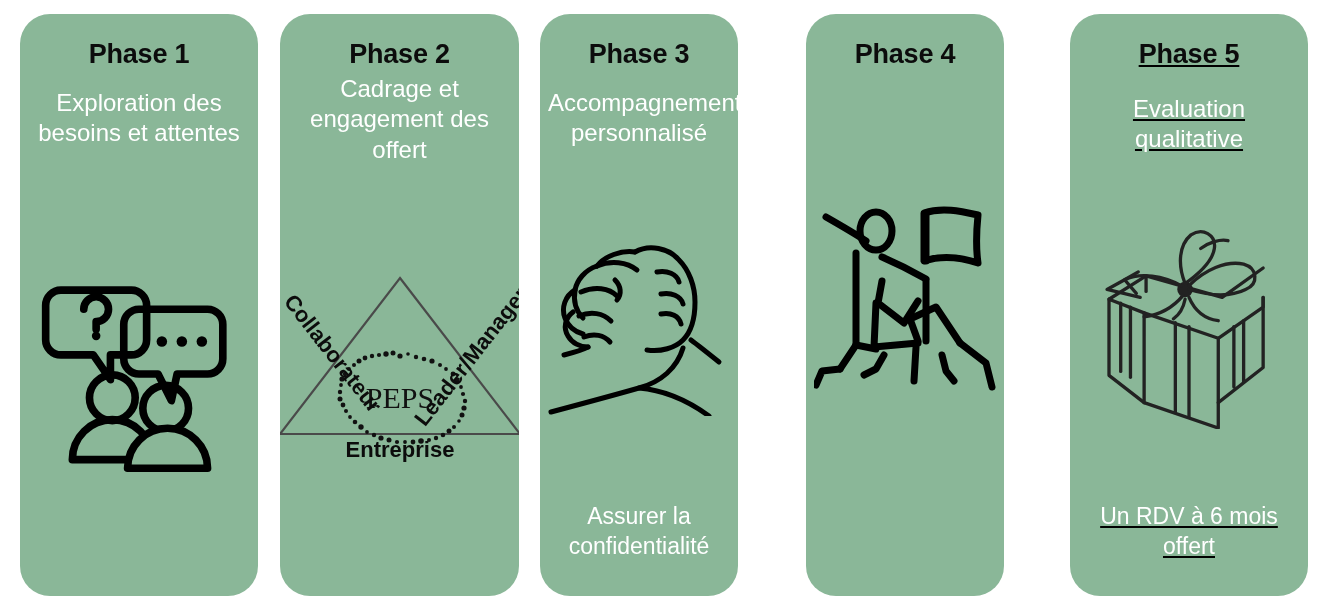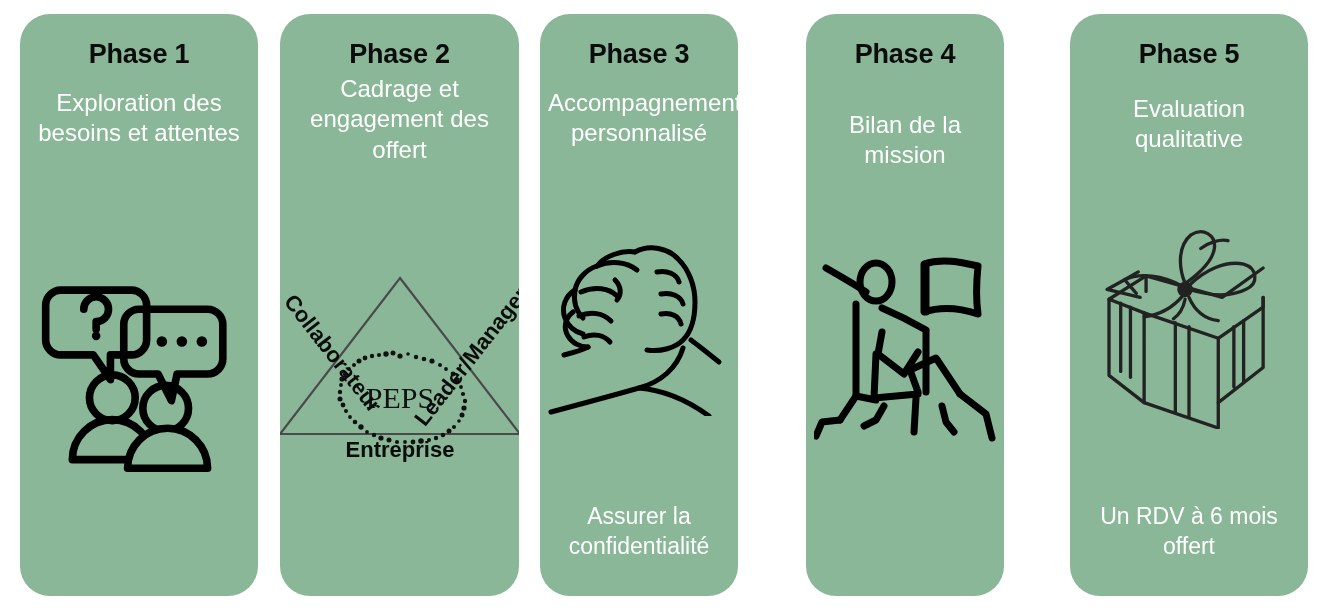--- a/index.html
+++ b/index.html
@@ -67,21 +67,21 @@
     font-weight: 400;
     min-height: 1px;
   }
   .card-footer:empty { margin-bottom: 34px; }
 
   
   #card-1 { left: 20px;   width: 238px; }
   #card-2 { left: 280px;  width: 239px; }
   #card-3 { left: 540px;  width: 198px; }
   #card-4 { left: 806px;  width: 198px; }
-  #card-5 { left: 1070px; width: 238px; }
+  #card-5 { left: 1070px; width: 238px; text-decoration: underline; }
 
   #card-1 .card-subtitle { margin-top: 18px; }
   #card-2 .card-subtitle { margin-top: 4px; }
   #card-3 .card-subtitle { margin-top: 18px; }
   #card-4 .card-subtitle { margin-top: 40px; }
   #card-5 .card-subtitle { margin-top: 24px; }
 
   #card-2 .card-icon { align-items: center; }
   #card-4 .card-footer { margin-bottom: 72px; }
 
@@ -216,21 +216,20 @@
           <path d="M144 112 c-6 20 -22 34 -44 40 c-28 8 -58 16 -88 24"></path>
           <path d="M100 152 c24 2 48 12 70 28"></path>
         </svg>
       </span>
     </div>
     <div class="card-footer">Assurer la confidentialité</div>
   </div>
 
   <div class="card" id="card-4">
     <div class="card-title">Phase 4</div>
-    <div class="card-subtitle">Bilan de la mission</div>
     <div class="card-icon">
       <span>
         <svg width="182" height="202" viewBox="0 0 182 202" fill="none" stroke="#000000" stroke-width="7" stroke-linecap="round" stroke-linejoin="round">
 
           <ellipse cx="62" cy="36" rx="16" ry="19"></ellipse>
 
           <path d="M12 22 c14 8 28 16 40 24"></path>
 
           <path d="M42 58 l0 92"></path>
           <path d="M68 62 c14 6 30 14 44 22"></path>

